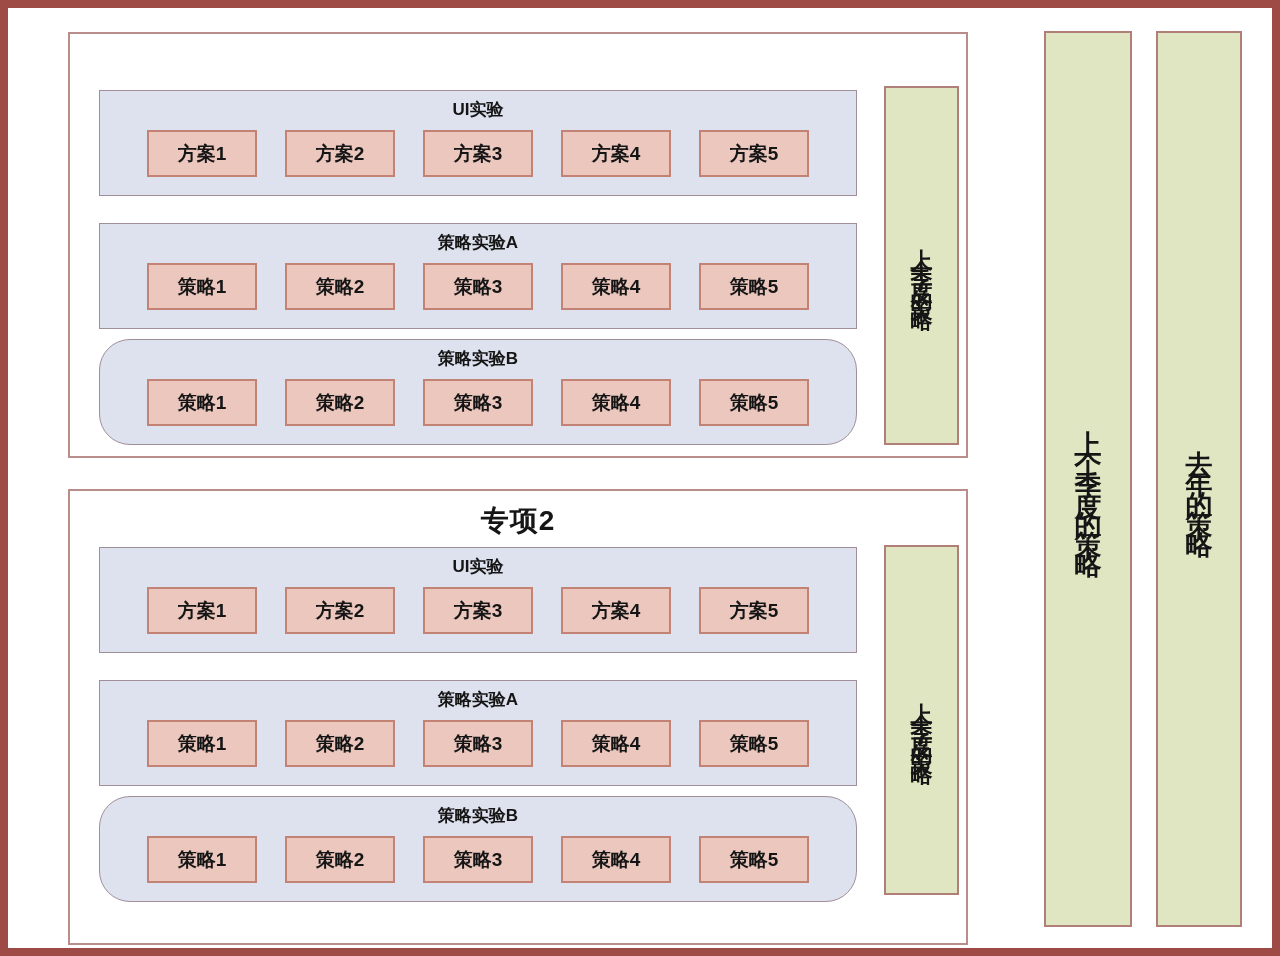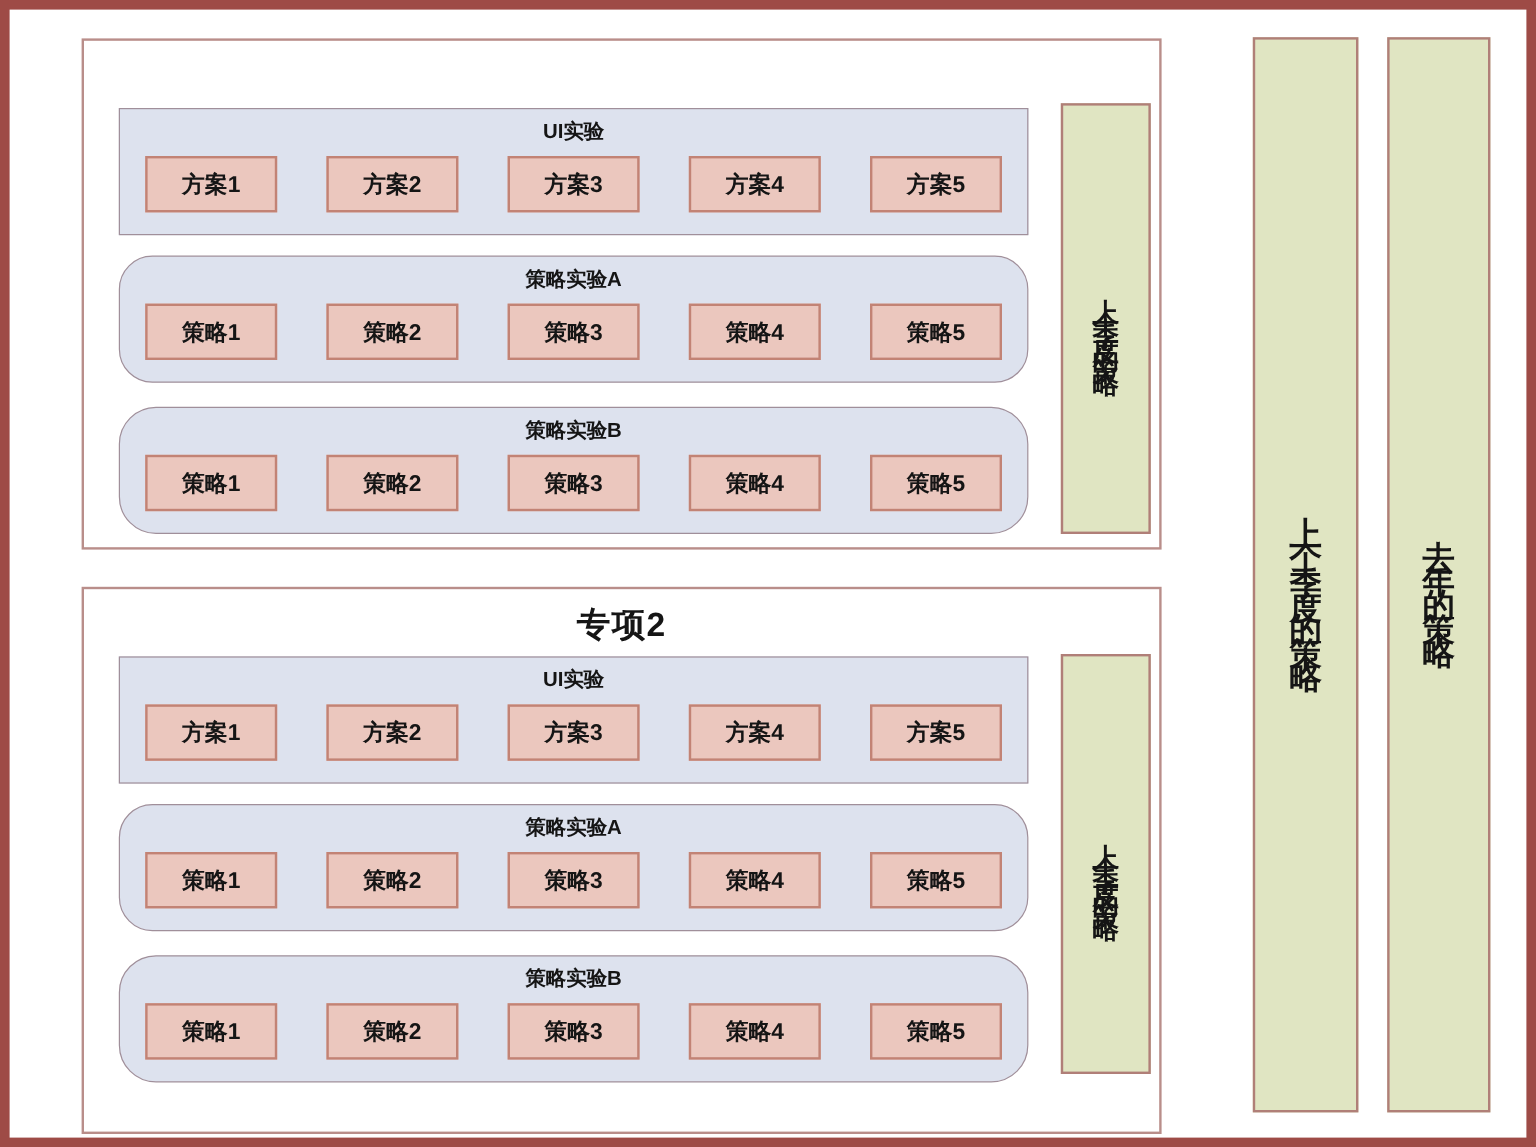--- a/index.html
+++ b/index.html
@@ -29,29 +29,29 @@
     text-align:center;
     font-size:28px; font-weight:bold;
     letter-spacing:1px;
   }
   .section {
     position:absolute; left:29px; width:758px; height:106px;
     background:#dde2ee;
     border:1px solid #a08f9a;
   }
   .section.s1 { top:56px; }
-  .section.s2 { top:179px;border-radius:28px; }
+  .section.s2 { top:189px; }
   .section.s3 { top:305px;border-radius:31px; }
   .section-label {
     text-align:center;
     font-size:17px; font-weight:bold;
     margin-top:7px;
   }
   .items {
-    display:flex; justify-content:center; gap:41px;
+    display:flex; justify-content:center; gap:28px;
     margin-top:9px;
   }
   .item {
     width:110px; height:47px;
     background:#ebc7be;
     border:2px solid #c28375;
     display:flex; align-items:center; justify-content:center;
     font-size:19px; font-weight:bold;
   }
   .side-bar {

